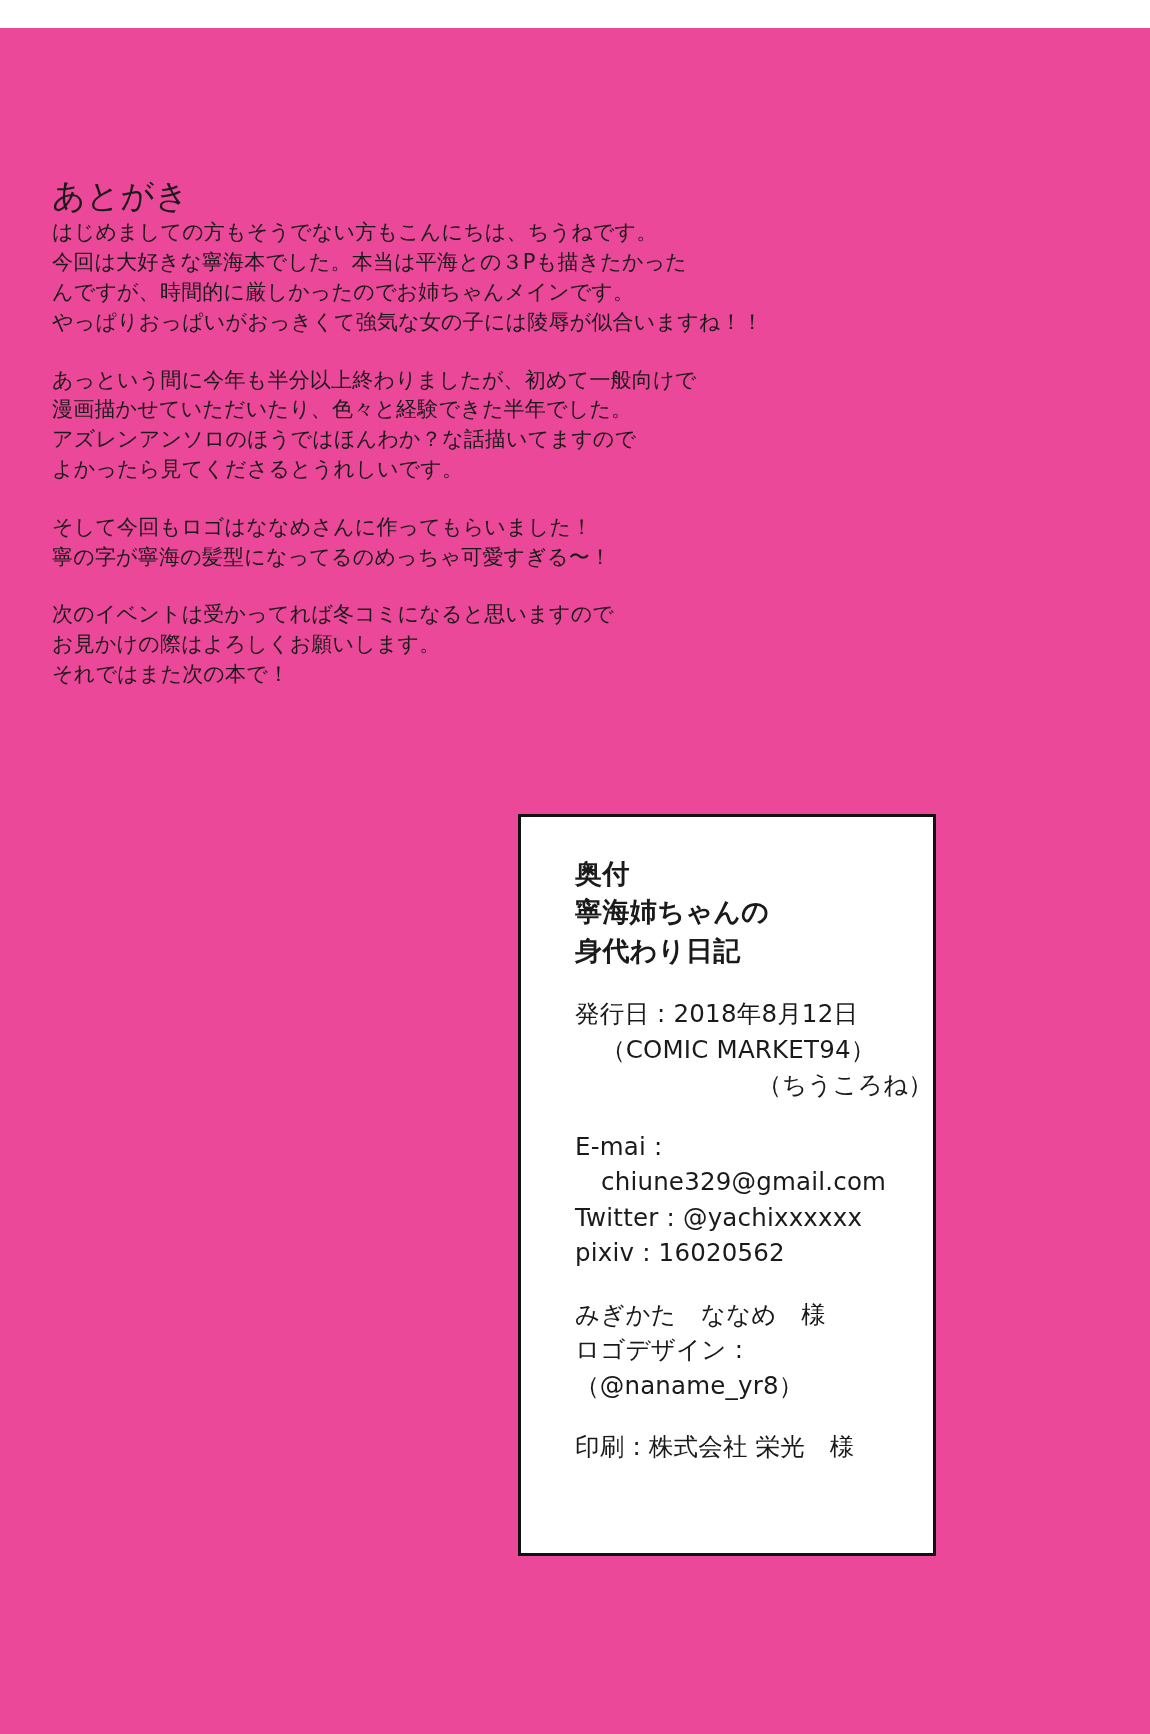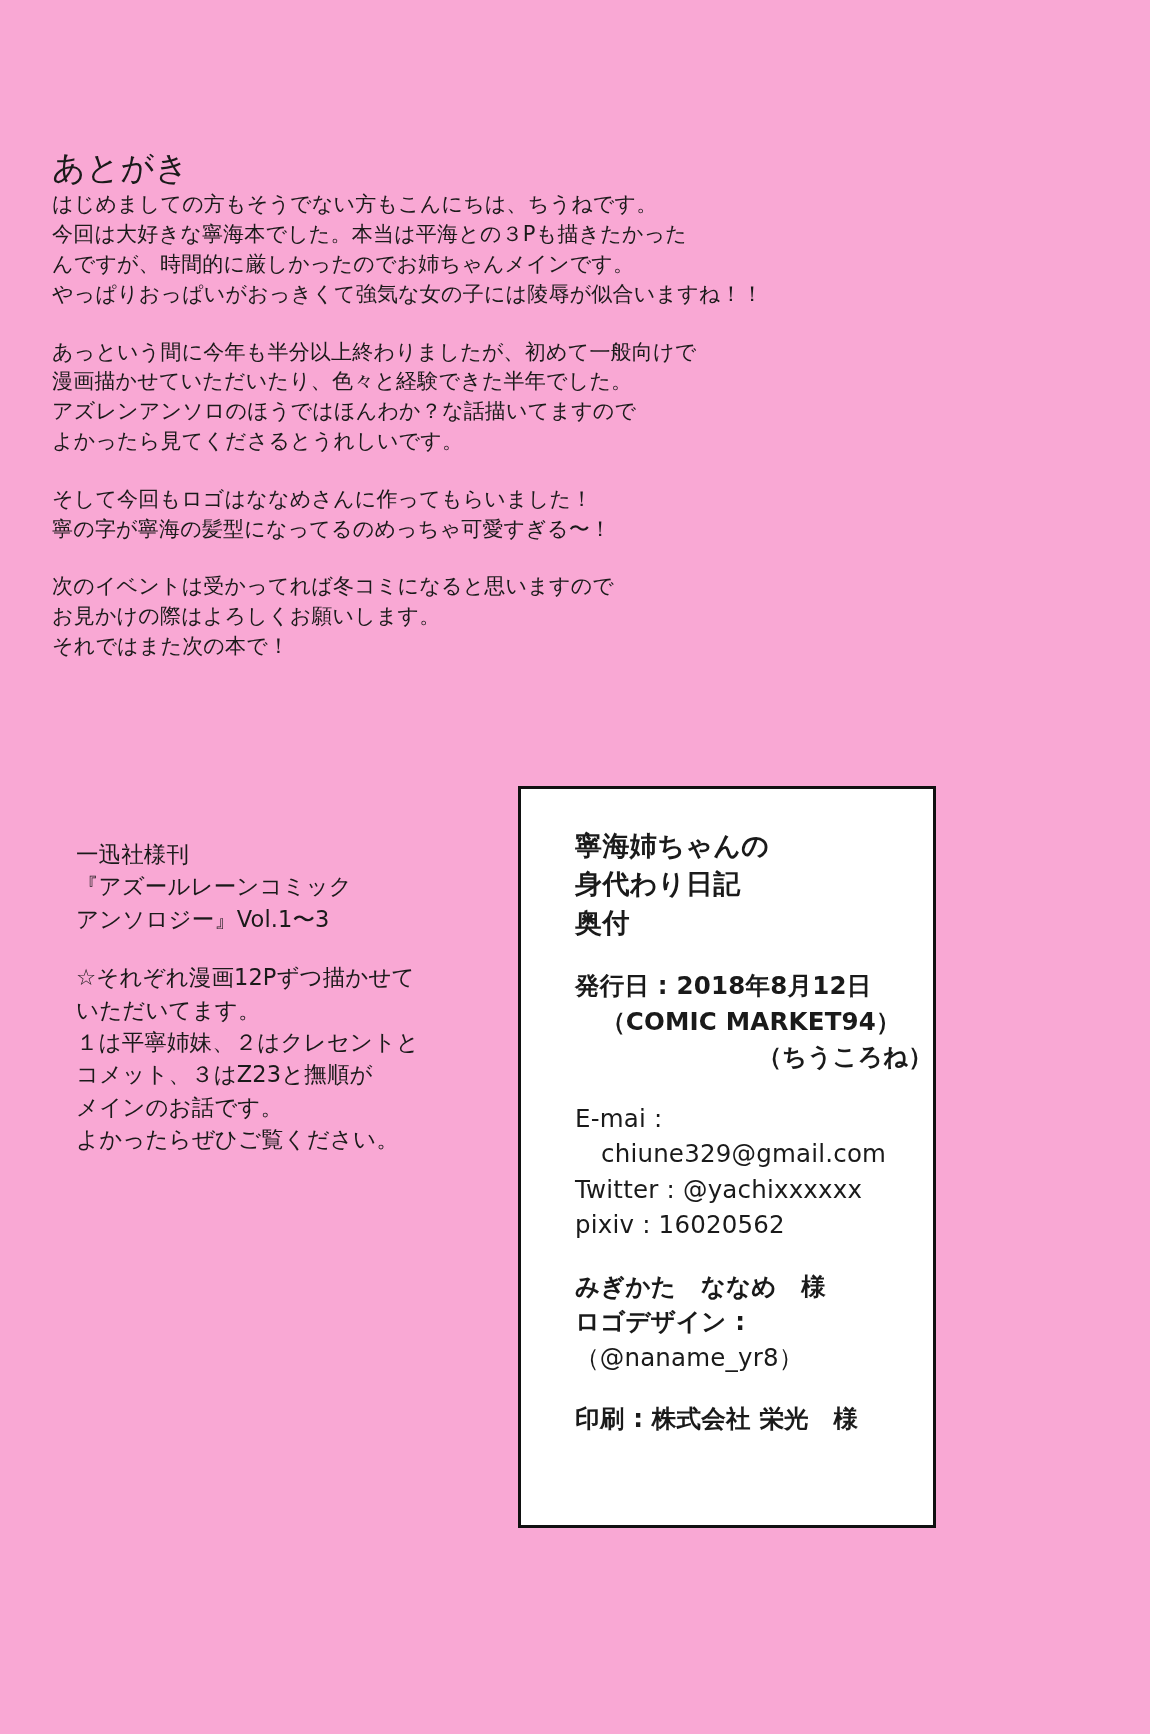--- a/index.html
+++ b/index.html
@@ -12,21 +12,22 @@
     height: 1734px;
     position: relative;
     font-family: "DejaVu Sans", "Liberation Sans", sans-serif;
     color: #1a1a1a;
     overflow: hidden;
   }
 
   .page {
     position: absolute;
     inset: 0;
-    background: #f9a8d4;
+    background: #ec4899;
+    margin-top: 28px;
   }
 
   
   .afterword {
     position: absolute;
     left: 52px;
     top: 148px;
     width: 1000px;
   }
   .afterword-title {
@@ -89,21 +90,21 @@
     white-space: pre-line;
   }
   .colophon .block {
     font-size: 24.5px;
     line-height: 1.45;
     margin: 0;
     letter-spacing: 0.2px;
     white-space: pre-line;
   }
   .colophon .block.bold {
-    font-weight: 700;
+    font-weight: 400;
   }
   .gap-md { height: 26px; }
   .indent-1 { padding-left: 26px; }
   .indent-2 { padding-left: 56px; text-align: right; }
 </style>
 </head>
 <body>
 
 <div class="page">
 
@@ -120,38 +121,26 @@
 よかったら見てくださるとうれしいです。</p>
     <div class="para-gap"></div>
     <p>そして今回もロゴはななめさんに作ってもらいました！
 寧の字が寧海の髪型になってるのめっちゃ可愛すぎる〜！</p>
     <div class="para-gap"></div>
     <p>次のイベントは受かってれば冬コミになると思いますので
 お見かけの際はよろしくお願いします。
 それではまた次の本で！</p>
   </section>
 
-  <section class="left-note">
-    <p>一迅社様刊</p>
-    <p>『アズールレーンコミック
-アンソロジー』Vol.1〜3</p>
-    <div class="note-gap"></div>
-    <p>☆それぞれ漫画12Pずつ描かせて
-いただいてます。
-１は平寧姉妹、２はクレセントと
-コメット、３はZ23と撫順が
-メインのお話です。
-よかったらぜひご覧ください。</p>
-  </section>
 
   <section class="colophon">
     <div class="colophon-inner">
+      <p class="heading">奥付</p>
       <p class="heading">寧海姉ちゃんの
 身代わり日記</p>
-      <p class="heading">奥付</p>
       <div class="gap-md"></div>
       <p class="block bold">発行日 : 2018年8月12日</p>
       <p class="block bold indent-1">（COMIC MARKET94）</p>
       <p class="block bold indent-2">（ちうころね）</p>
       <div class="gap-md"></div>
       <p class="block">E-mai :</p>
       <p class="block indent-1">chiune329@gmail.com</p>
       <p class="block">Twitter : @yachixxxxxx</p>
       <p class="block">pixiv : 16020562</p>
       <div class="gap-md"></div>

